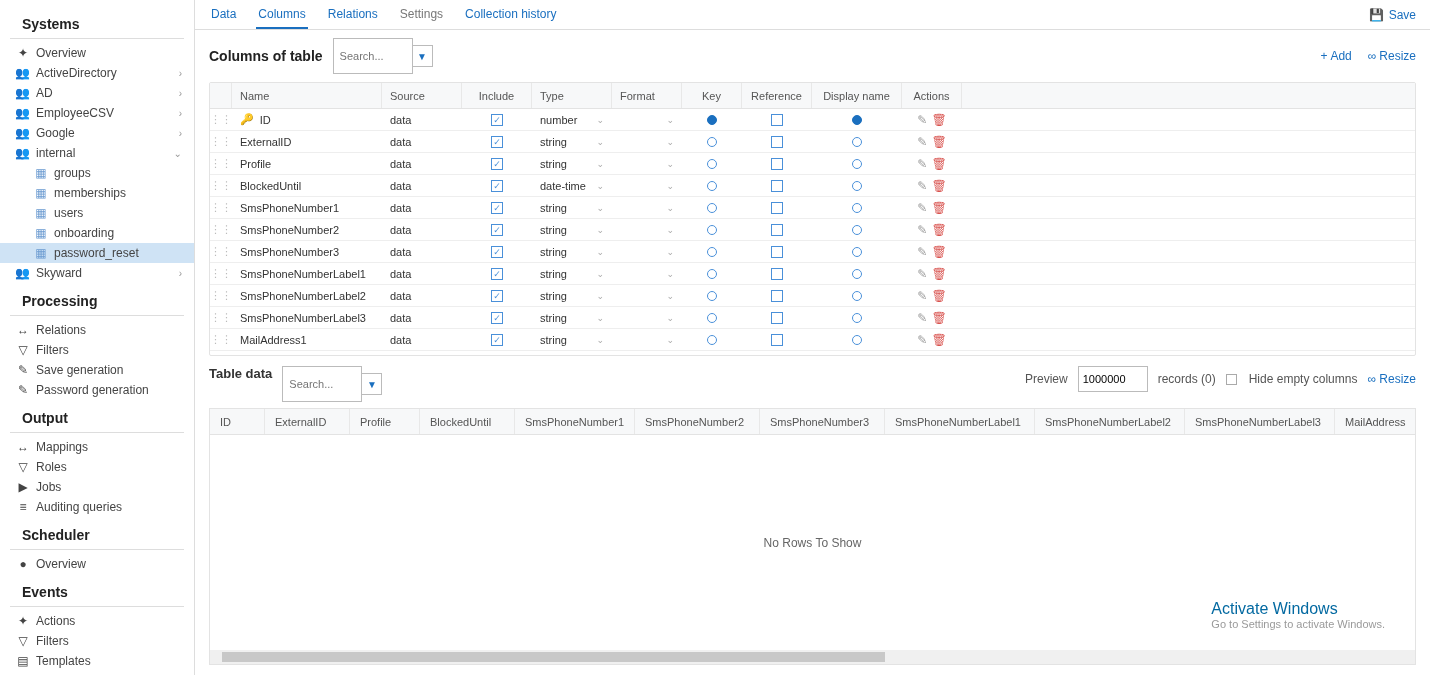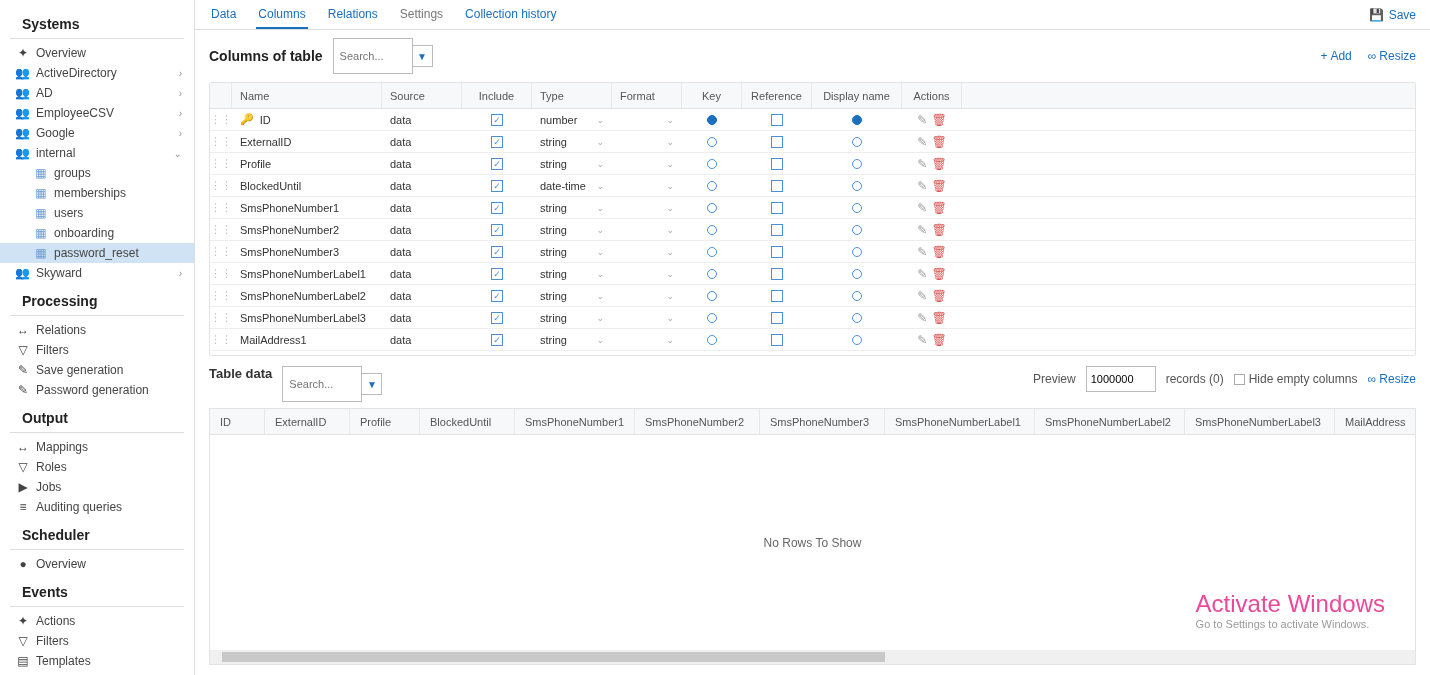--- a/index.html
+++ b/index.html
@@ -53,31 +53,31 @@
 .radio{width:10px;height:10px;border:1.5px solid #4a90d9;border-radius:50%;display:inline-block}
 .radio.on{background:#1a6fbf;border-color:#1a6fbf}
 .key-icon{color:#999;font-size:11px;margin-right:2px}
 .dd-caret{color:#aaa;font-size:9px;margin-left:auto}
 .act-edit{color:#999;cursor:pointer}
 .act-del{color:#d9534f;cursor:pointer}
 .table-data-head{display:flex;align-items:flex-start;padding:10px 14px 6px 14px;gap:10px}
 .table-data-head h3{font-size:13px;font-weight:600}
 .td-right{margin-left:auto;display:flex;align-items:center;gap:10px;color:#555;font-size:11px}
 .td-right input.num{border:1px solid #bbb;height:20px;width:70px;padding:12px 4px;font-size:11px}
-.td-right .chkbox{display:inline-flex;align-items:center;gap:4px}
+.td-right .chkbox{display:inline-flex;align-items:center;gap:12px}
 .td-right .chkbox .box{width:11px;height:11px;border:1px solid #aaa}
 .td-right .resize{color:#1a6fbf;cursor:pointer}
 .data-grid{flex:1;margin:0 14px 10px 14px;border:1px solid #e3e3e3;display:flex;flex-direction:column;overflow:hidden}
 .data-grid-header{display:flex;background:#f7f8f9;border-bottom:1px solid #e3e3e3;height:26px;align-items:center;overflow:hidden}
 .data-grid-header .dgh{padding:0 10px;color:#555;font-size:11px;border-right:1px solid #e8e8e8;height:100%;display:flex;align-items:center;flex-shrink:0}
 .data-grid-body{flex:1;display:flex;align-items:center;justify-content:center;color:#666;font-size:11px;position:relative}
 .hscroll{height:14px;background:#f0f0f0;display:flex;align-items:center}
 .hscroll .thumb{height:10px;background:#c8c8c8;margin-left:12px;width:55%}
 .watermark{position:absolute;right:30px;bottom:20px;color:#aaa;text-align:left;pointer-events:none}
-.watermark .w1{font-size:24px;color:#ec4899}
+.watermark .w1{font-size:16px;color:#0369a1}
 .watermark .w2{font-size:11px;color:#9a9a9a}
 </style>
 </head>
 <body>
 
 <div class="sidebar" id="sidebar">
     <div class="sb-section-title">Systems</div>
     <div class="sb-item">
       <span class="sb-icon">✦</span>
       <span class="sb-label">Overview</span>

